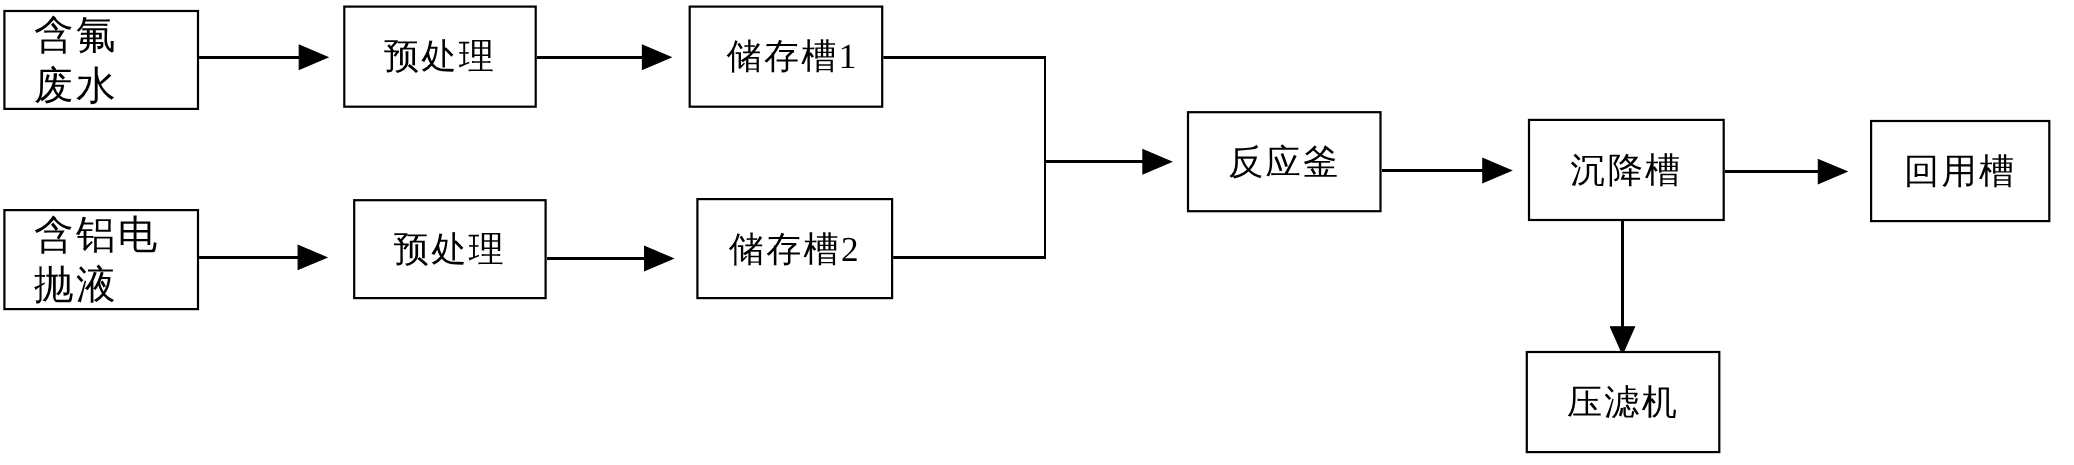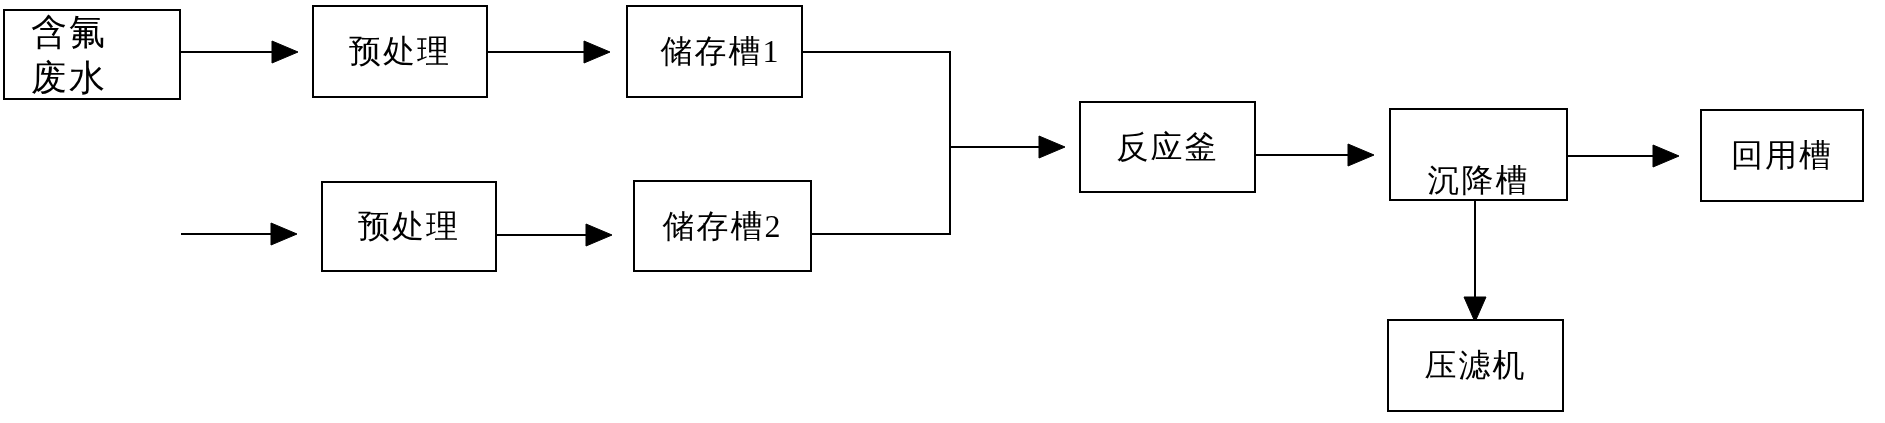--- a/index.html
+++ b/index.html
@@ -117,34 +117,38 @@
   </div>
 
   <div class="node" style="left:312px; top:5px; width:176px; height:93px;">
     <span class="lbl">预处理</span>
   </div>
 
   <div class="node" style="left:626px; top:5px; width:177px; height:93px;padding-left:12px;">
     <span class="lbl">储存槽1</span>
   </div>
 
+  <div class="node two-line" style="left:3px; top:190px; width:178px; height:92px;">
+    <span class="lbl">含铝电
+抛液</span>
+  </div>
 
   <div class="node" style="left:321px; top:181px; width:176px; height:91px;">
     <span class="lbl">预处理</span>
   </div>
 
   <div class="node" style="left:633px; top:180px; width:179px; height:92px;text-align:right;">
     <span class="lbl">储存槽2</span>
   </div>
 
   <div class="node" style="left:1079px; top:101px; width:177px; height:92px;justify-content:center;">
     <span class="lbl">反应釜</span>
   </div>
 
-  <div class="node" style="left:1389px; top:108px; width:179px; height:93px;align-items:flex-end;">
+  <div class="node" style="left:1389px; top:108px; width:179px; height:93px;">
     <span class="lbl">沉降槽</span>
   </div>
 
   <div class="node" style="left:1700px; top:109px; width:164px; height:93px;">
     <span class="lbl">回用槽</span>
   </div>
 
   <div class="node" style="left:1387px; top:319px; width:177px; height:93px;text-align:right;">
     <span class="lbl">压滤机</span>
   </div>

